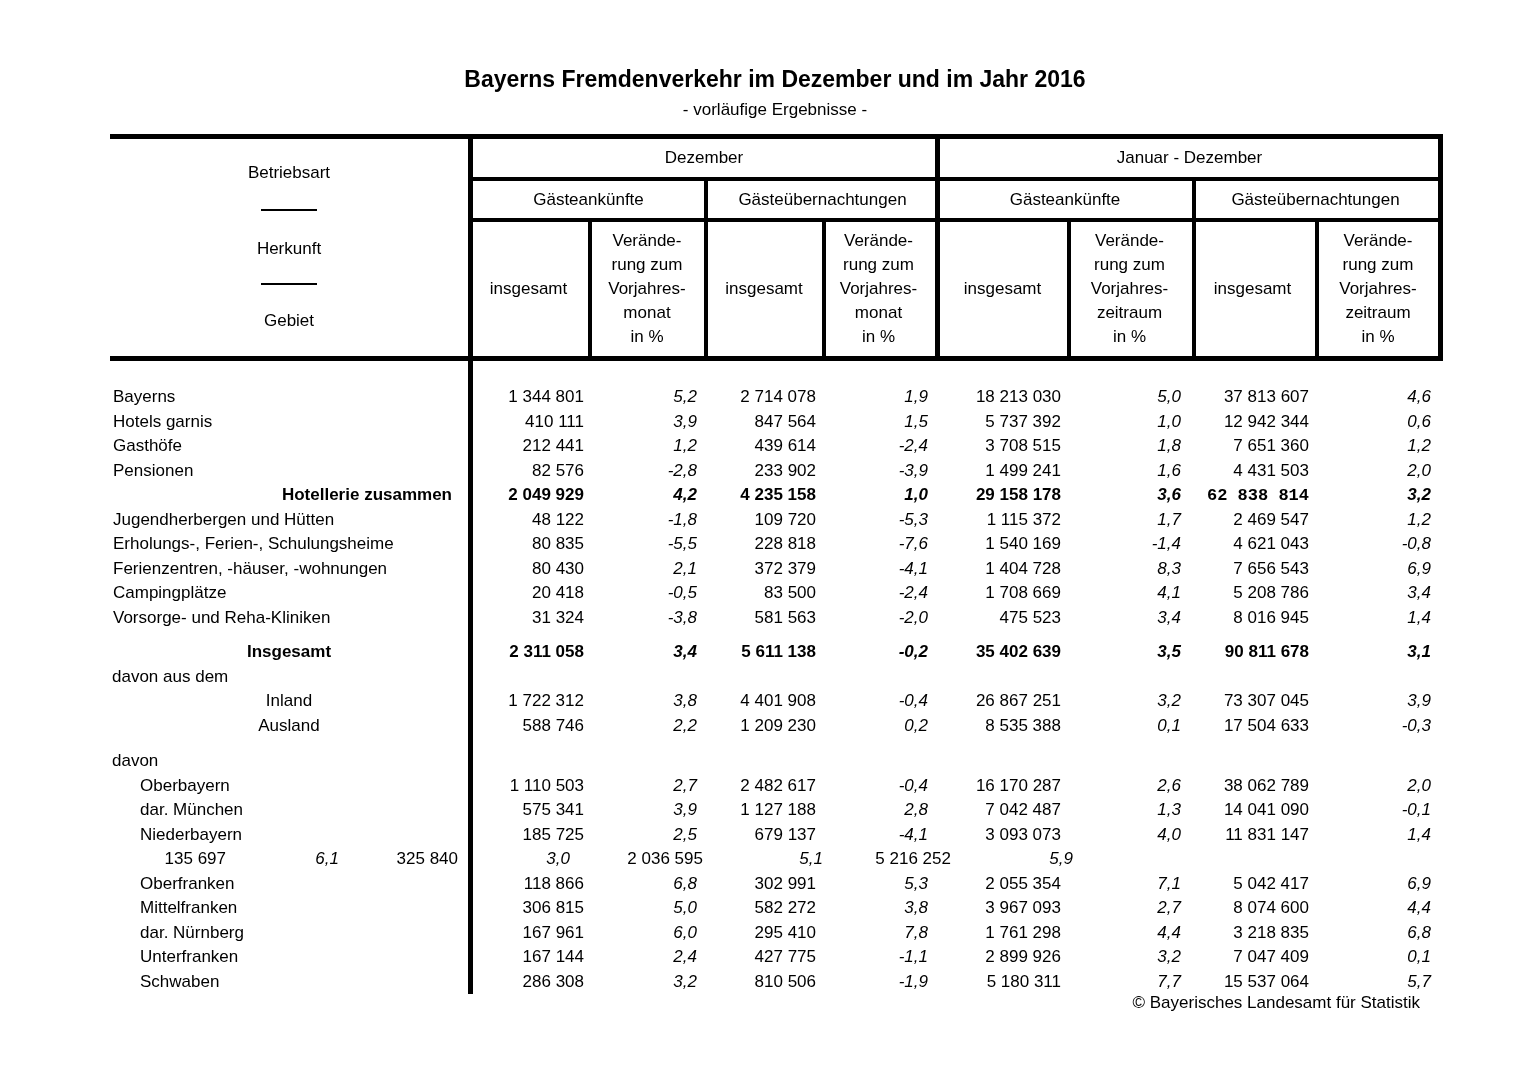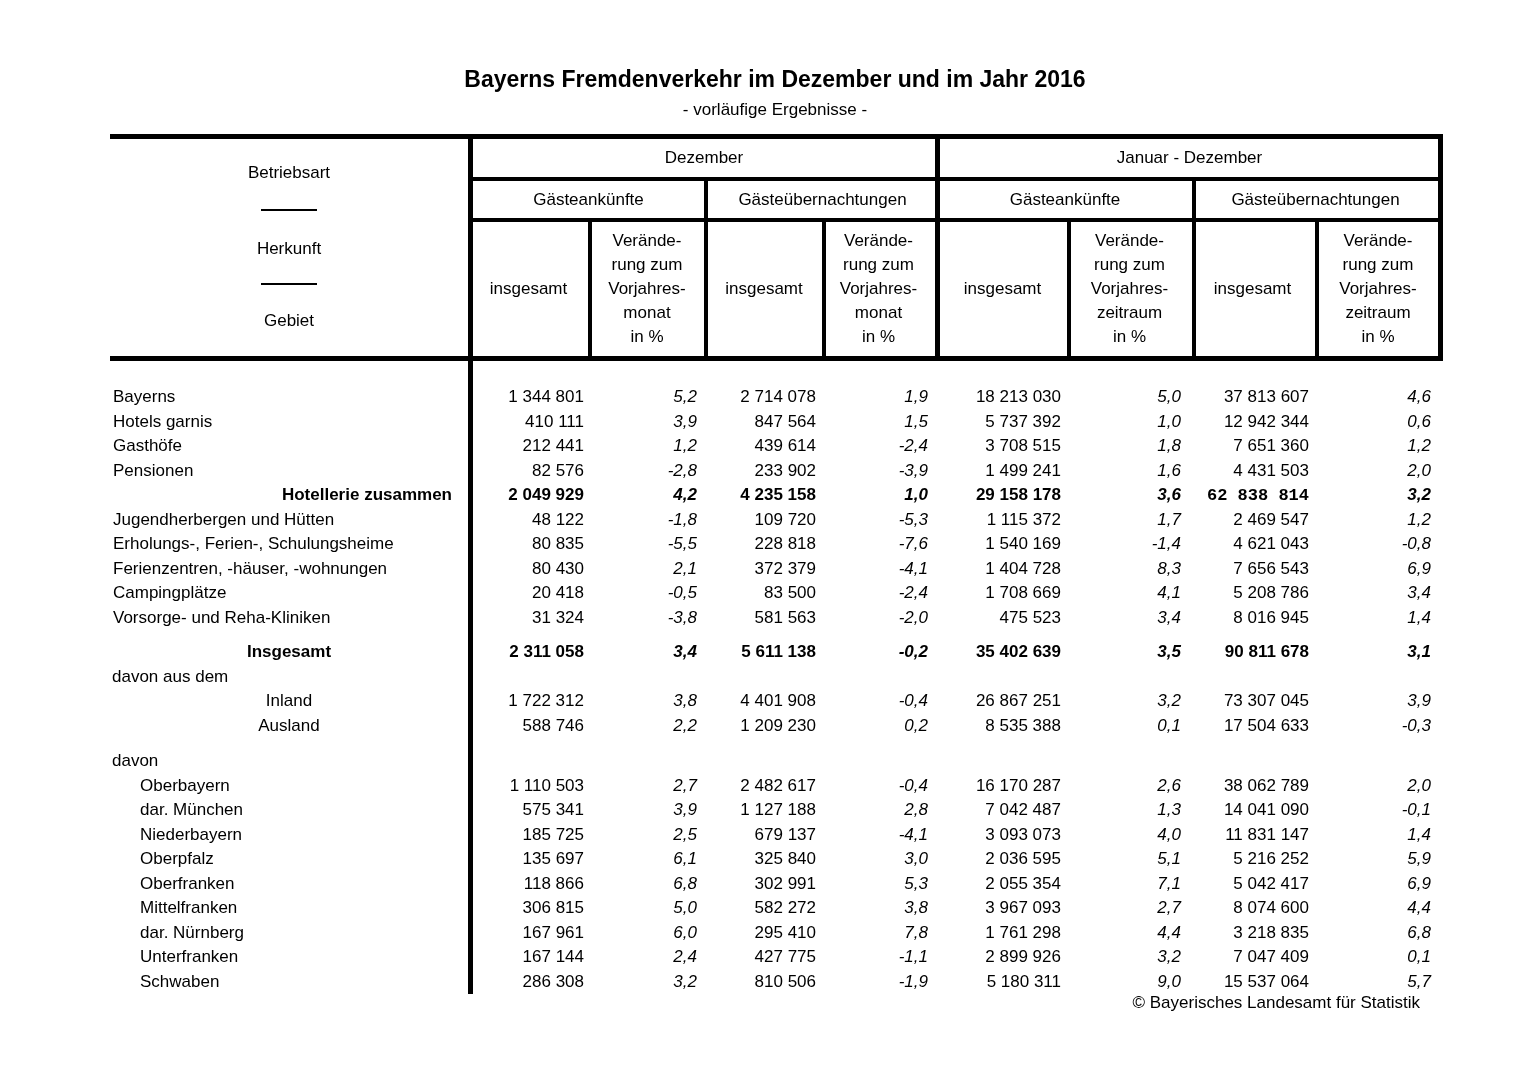--- a/index.html
+++ b/index.html
@@ -284,21 +284,20 @@
         <div class="cell num" style="width: 120px;">185 725</div>
         <div class="cell pct" style="width: 118px;">2,5</div>
         <div class="cell num" style="width: 114px;">679 137</div>
         <div class="cell pct" style="width: 117px;">-4,1</div>
         <div class="cell num" style="width: 128px;">3 093 073</div>
         <div class="cell pct" style="width: 125px;">4,0</div>
         <div class="cell num" style="width: 123px;">11 831 147</div>
         <div class="cell pct" style="width: 127px;">1,4</div>
       </div>
       <div class="trow">
-        <div class="cell stub item-indent">Oberpfalz</div>
         <div class="cell num" style="width: 120px;">135 697</div>
         <div class="cell pct" style="width: 118px;">6,1</div>
         <div class="cell num" style="width: 114px;">325 840</div>
         <div class="cell pct" style="width: 117px;">3,0</div>
         <div class="cell num" style="width: 128px;">2 036 595</div>
         <div class="cell pct" style="width: 125px;">5,1</div>
         <div class="cell num" style="width: 123px;">5 216 252</div>
         <div class="cell pct" style="width: 127px;">5,9</div>
       </div>
       <div class="trow">
@@ -345,21 +344,21 @@
         <div class="cell num" style="width: 123px;">7 047 409</div>
         <div class="cell pct" style="width: 127px;">0,1</div>
       </div>
       <div class="trow">
         <div class="cell stub item-indent">Schwaben</div>
         <div class="cell num" style="width: 120px;">286 308</div>
         <div class="cell pct" style="width: 118px;">3,2</div>
         <div class="cell num" style="width: 114px;">810 506</div>
         <div class="cell pct" style="width: 117px;">-1,9</div>
         <div class="cell num" style="width: 128px;">5 180 311</div>
-        <div class="cell pct" style="width: 125px;">9,0</div>
+        <div class="cell pct" style="width: 125px;">7,7</div>
         <div class="cell num" style="width: 123px;">15 537 064</div>
         <div class="cell pct" style="width: 127px;">5,7</div>
       </div>
     </div>
 
   <div class="abs footer">© Bayerisches Landesamt für Statistik</div>
 
 </div>
 
 </body></html>

